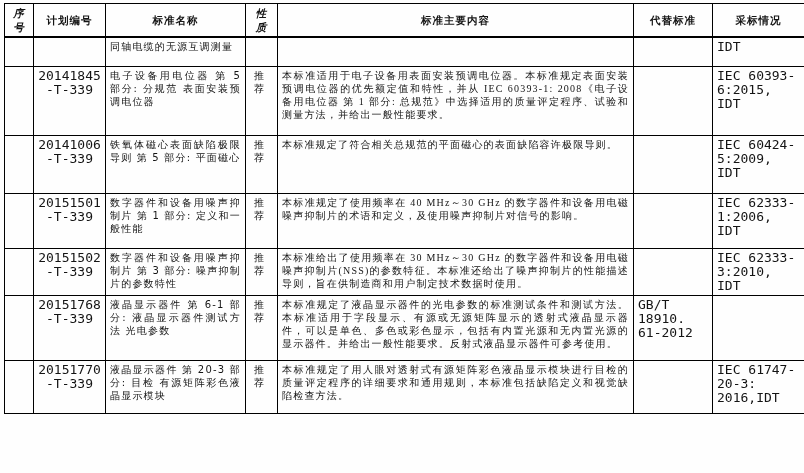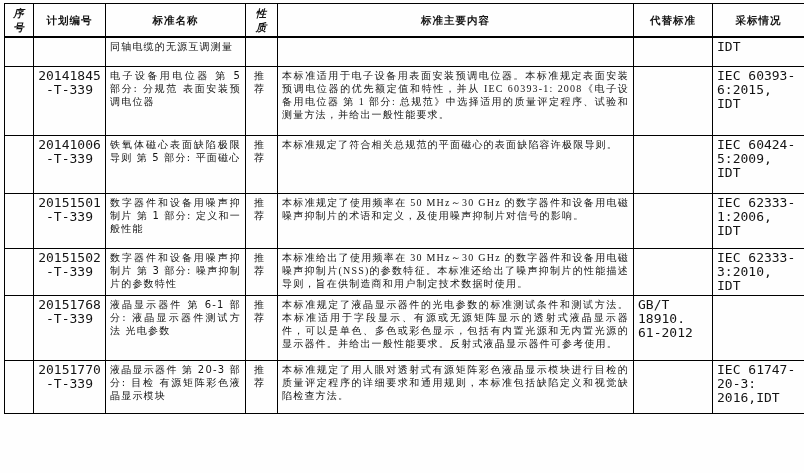--- a/index.html
+++ b/index.html
@@ -99,21 +99,21 @@
       <td class="c-nature">推荐</td>
       <td class="c-content">本标准规定了符合相关总规范的平面磁心的表面缺陷容许极限导则。</td>
       <td class="mono"></td>
       <td class="mono">IEC 60424-5:2009, IDT</td>
     </tr>
     <tr class="r3">
       <td class="c-no">16.</td>
       <td class="mono c-plan">20151501-T-339</td>
       <td class="c-name">数字器件和设备用噪声抑制片 第 1 部分: 定义和一般性能</td>
       <td class="c-nature">推荐</td>
-      <td class="c-content">本标准规定了使用频率在 50 MHz～30 GHz 的数字器件和设备用电磁噪声抑制片的术语和定义，及使用噪声抑制片对信号的影响。</td>
+      <td class="c-content">本标准规定了使用频率在 40 MHz～30 GHz 的数字器件和设备用电磁噪声抑制片的术语和定义，及使用噪声抑制片对信号的影响。</td>
       <td class="mono"></td>
       <td class="mono">IEC 62333-1:2006, IDT</td>
     </tr>
     <tr class="r4">
       <td class="c-no">17.</td>
       <td class="mono c-plan">20151502-T-339</td>
       <td class="c-name">数字器件和设备用噪声抑制片 第 3 部分: 噪声抑制片的参数特性</td>
       <td class="c-nature">推荐</td>
       <td class="c-content">本标准给出了使用频率在 30 MHz～30 GHz 的数字器件和设备用电磁噪声抑制片(NSS)的参数特征。本标准还给出了噪声抑制片的性能描述导则，旨在供制造商和用户制定技术数据时使用。</td>
       <td class="mono"></td>

